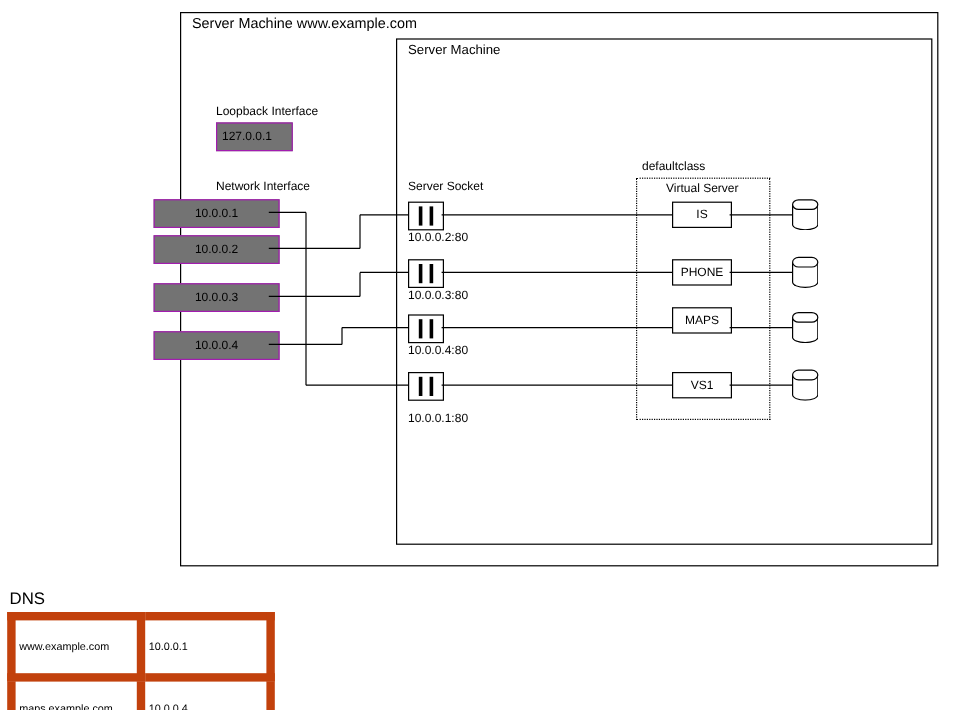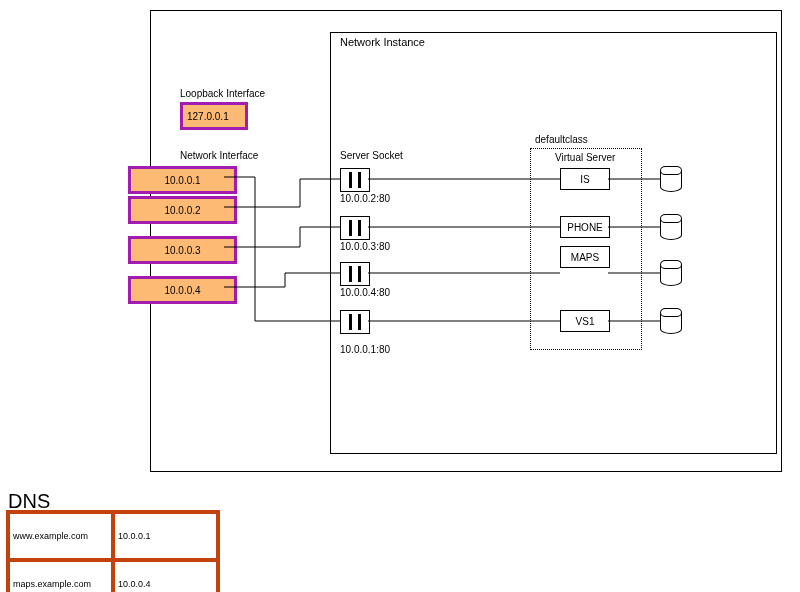--- a/index.html
+++ b/index.html
@@ -1,41 +1,42 @@
 <!DOCTYPE html>
 <html><head>
 <meta charset="utf-8">
 <style>
   body{margin:0;font-family:Arial,Helvetica,sans-serif;font-size:10px;color:#000;background:#fff}
   .stage{position:relative;width:800px;height:592px;overflow:hidden}
   .box{position:absolute;border:1px solid #000}
   .label{position:absolute;white-space:nowrap}
-  .netbox{position:absolute;border:3px solid #a21caf;background:#fdba74;font-size:10px;display:flex;align-items:center;padding:0 4px}
+  .netbox{position:absolute;border:1px solid #a21caf;background:#737373;font-size:10px;display:flex;align-items:center;padding:0 4px}
   .lsbox{position:absolute;border:1px solid #000;background:#fff;width:28px;height:22px}
   .lsbox:before,.lsbox:after{content:"";position:absolute;top:3px;bottom:3px;width:3px;background:#000}
   .lsbox:before{left:8px}.lsbox:after{right:8px}
   .vsbox{position:absolute;border:1px solid #000;background:#fff;font-size:10px;display:flex;align-items:center;justify-content:center;width:48px;height:20px}
   .db{position:absolute;width:22px;height:26px}
   .db .top{position:absolute;top:0;left:0;right:0;height:7px;border:1px solid #000;border-radius:50%/100%;background:#fff}
   .db .body{position:absolute;top:4px;left:0;right:0;bottom:0;border:1px solid #000;border-top:none;border-radius:0 0 11px 11px/0 0 5px 5px;background:#fff}
   svg{position:absolute;top:0;left:0}
   .dotted{position:absolute;border:1px dotted #000}
   .dnstbl{position:absolute;border-collapse:collapse}
-  .dnstbl td{border:4px solid #c2410c;font-size:9px;padding:16px 3px;height:12px}
-  .dnshead{position:absolute;font-size:20px}
+  .dnstbl td{border:7px solid #c2410c;font-size:9px;padding:16px 3px;height:12px}
+  .dnshead{position:absolute;font-size:14px}
 </style>
 </head>
 <body>
 
 <div class="stage">
 
   <div class="box" style="left:150px;top:10px;width:630px;height:460px"></div>
+  <div class="label" style="left:160px;top:12px;font-size:12px">Server Machine www.example.com</div>
 
   <div class="box" style="left:330px;top:32px;width:445px;height:420px"></div>
-  <div class="label" style="left:340px;top:36px;font-size:11px">Network Instance</div>
+  <div class="label" style="left:340px;top:36px;font-size:11px">Server Machine</div>
 
   <div class="label" style="left:180px;top:88px">Loopback Interface</div>
   <div class="netbox" style="left:180px;top:102px;width:54px;height:22px">
     <span>127.0.0.1</span>
   </div>
 
   <div class="label" style="left:180px;top:150px">Network Interface</div>
   <div class="netbox" style="left:128px;top:166px;width:95px;height:22px;justify-content:center">
       <span>10.0.0.1</span>
     </div>
@@ -62,21 +63,21 @@
   <div class="label" style="left:535px;top:134px">defaultclass</div>
   <div class="dotted" style="left:530px;top:148px;width:110px;height:200px"></div>
   <div class="label" style="left:555px;top:152px">Virtual Server</div>
 
   <div class="vsbox" style="left:560px;top:168px">
       <span>IS</span>
     </div>
   <div class="vsbox" style="left:560px;top:216px">
       <span>PHONE</span>
     </div>
-  <div class="vsbox" style="left:560px;top:246px">
+  <div class="vsbox" style="left:560px;top:256px">
       <span>MAPS</span>
     </div>
   <div class="vsbox" style="left:560px;top:310px">
       <span>VS1</span>
     </div>
 
   <div class="db" style="left:660px;top:166px">
       <div class="body"></div>
       <div class="top"></div>
     </div>

